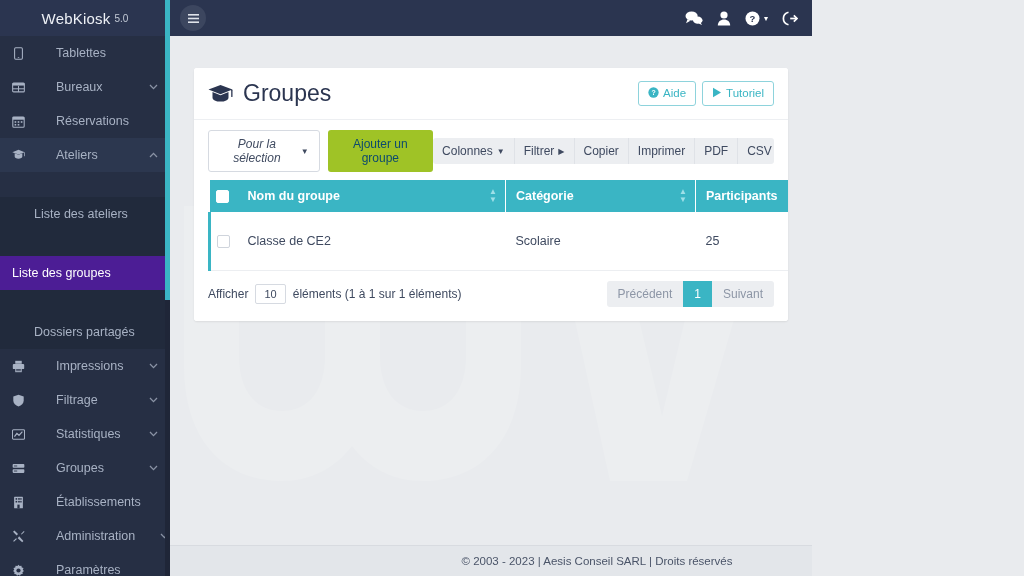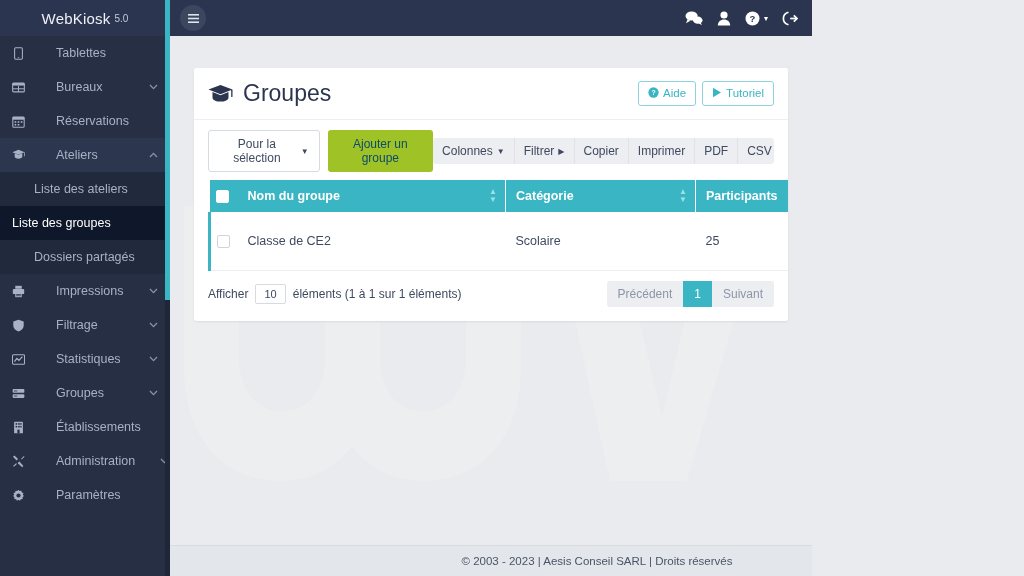--- a/index.html
+++ b/index.html
@@ -52,23 +52,23 @@
   .nav-item .lbl { flex: 1 1 auto; white-space: nowrap; }
   .nav-item .caret {
     width: 10px; height: 10px; flex: 0 0 10px; color: #8a93a5;
     display:inline-flex; align-items:center; justify-content:center;
   }
   .nav-item.open { background: #2c374f; }
   .sub-item {
     display: flex; align-items: center;
     height: 34px; padding: 0 12px 0 34px;
     font-size: 12.5px; color: #a8b2c4;
-    background: #212a3c; cursor: pointer;
-  }
-  .sub-item.active { background: #0f172a; color: #ffffff; padding-left: 12px; }
+    background: #212a3c; cursor: pointer; margin-top: 25px;
+  }
+  .sub-item.active { background: #4c1d95; color: #ffffff; padding-left: 12px; }
   .submenu { background: #212a3c; }
 
   
   .main { flex: 1 1 auto; position: relative; height: 576px; background: #e9ebee; overflow: hidden; }
 
   .topbar {
     height: 36px; background: #2b3550;
     display: flex; align-items: center; justify-content: space-between;
     padding: 0 14px 0 10px; position: relative; z-index: 5;
   }
@@ -116,21 +116,21 @@
   }
 
   .toolbar {
     display: flex; align-items: center; justify-content: space-between;
     padding: 10px 14px 8px 14px; background: #fff;
   }
   .toolbar-left { display: flex; gap: 8px; align-items: center; }
   .btn-select {
     border: 1px solid #d6dae1; background: #fff; color: #3f4a60;
     font-size: 12px; border-radius: 3px; padding: 6px 10px;
-    display: inline-flex; align-items: center; gap: 6px; cursor: pointer;
+    display: inline-flex; align-items: center; gap: 6px; cursor: pointer; font-style: italic;
   }
   .btn-green {
     background: #9fc326; color: #0c4a6e; border: none; border-radius: 3px;
     font-size: 12px; padding: 7px 11px; cursor: pointer;
   }
   .btn-group {
     display: inline-flex; border-radius: 3px; overflow: hidden;
     background: #eceef1;
   }
   .btn-group > div {

